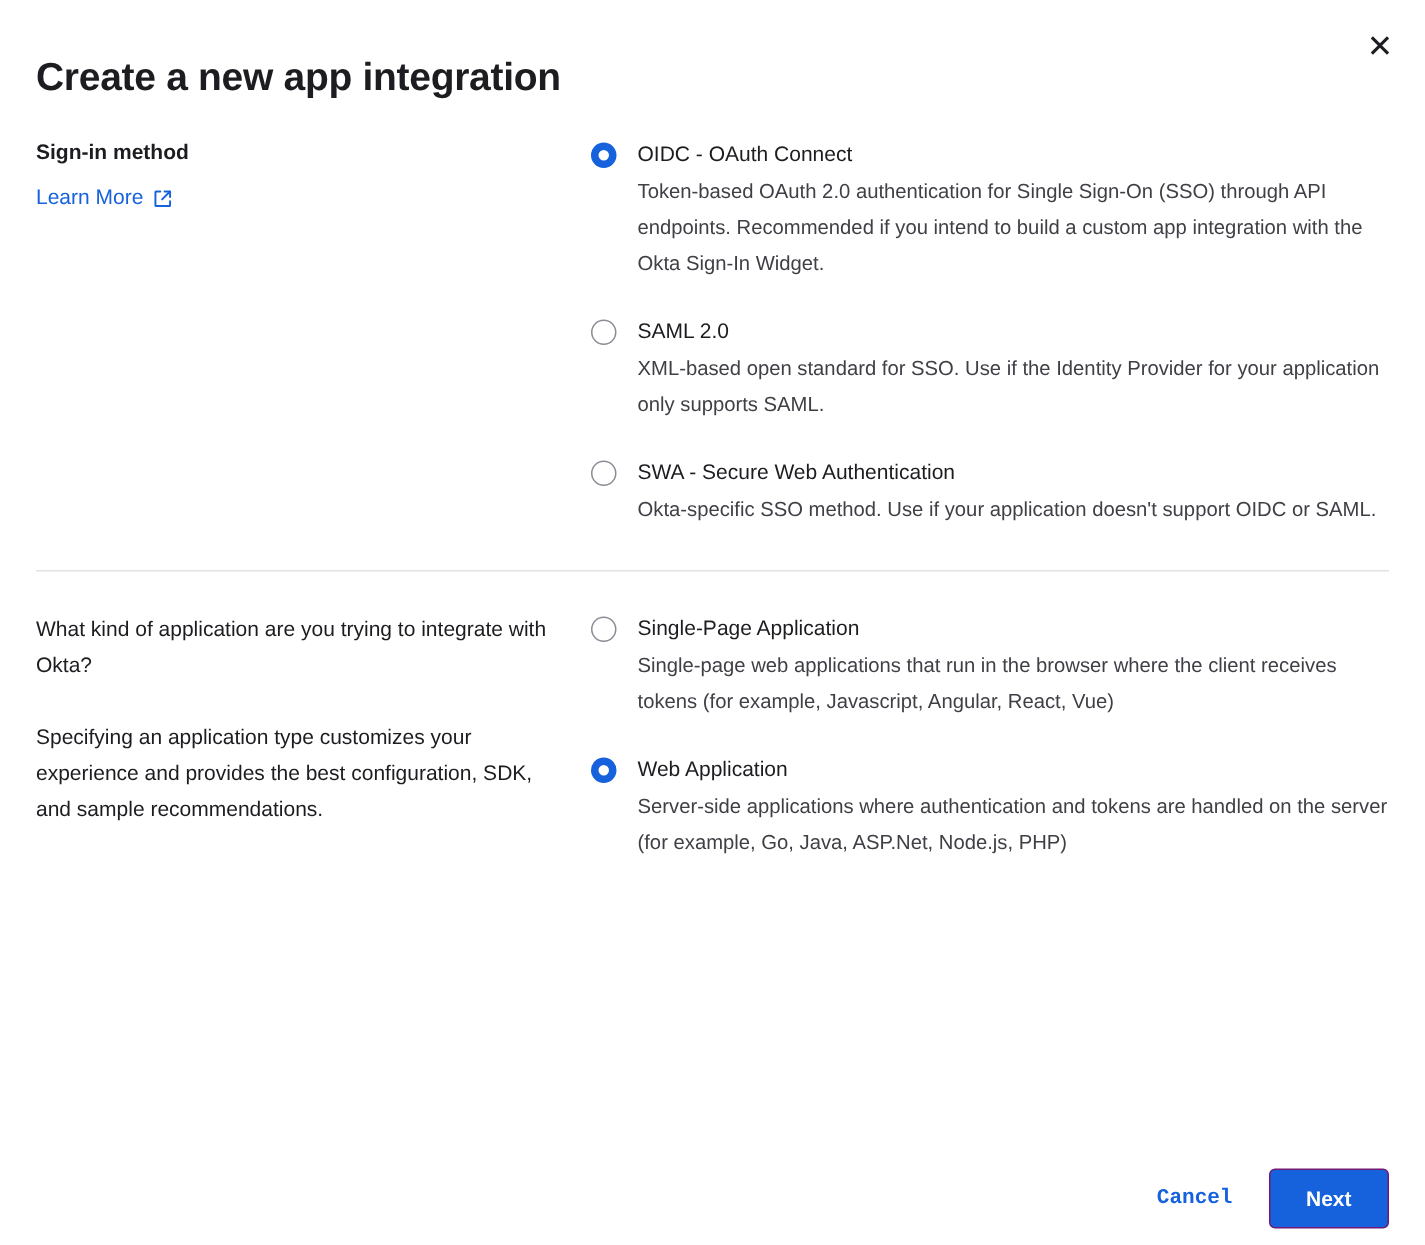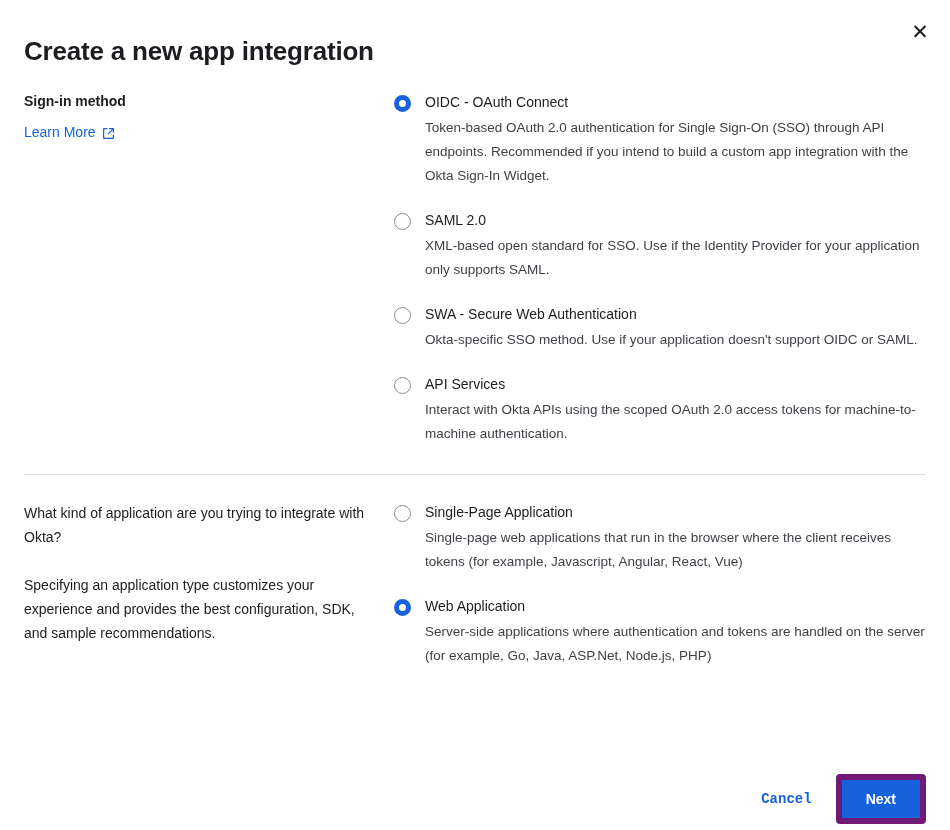--- a/index.html
+++ b/index.html
@@ -161,21 +161,21 @@
     border: none;
     padding: 10px 14px;
     cursor: pointer;
     font-family: Liberation Mono, monospace;
   }
   .btn-next {
     font-size: 14px;
     font-weight: bold;
     color: #ffffff;
     background: #1662dd;
-    border: 6px solid #701a75;
+    border: 1px solid #701a75;
     border-radius: 4px;
     padding: 11px 24px;
     cursor: pointer;
     font-family: "Liberation Sans", sans-serif;
   }
 </style>
 </head>
 <body>
 
 <div class="modal">
@@ -218,27 +218,20 @@
         </div>
 
         <div class="radio-option">
           <span class="radio-mark"></span>
           <span class="radio-body">
             <span class="radio-label">SWA - Secure Web Authentication</span>
             <span class="radio-desc">Okta-specific SSO method. Use if your application doesn't support OIDC or SAML.</span>
           </span>
         </div>
 
-        <div class="radio-option">
-          <span class="radio-mark"></span>
-          <span class="radio-body">
-            <span class="radio-label">API Services</span>
-            <span class="radio-desc">Interact with Okta APIs using the scoped OAuth 2.0 access tokens for machine-to-machine authentication.</span>
-          </span>
-        </div>
 
       </div>
     </div>
   </div>
 
   <div class="divider"></div>
 
   <div class="section section-app-type">
     <div class="left-col">
       <p class="helper-text">What kind of application are you trying to integrate with Okta?</p>

